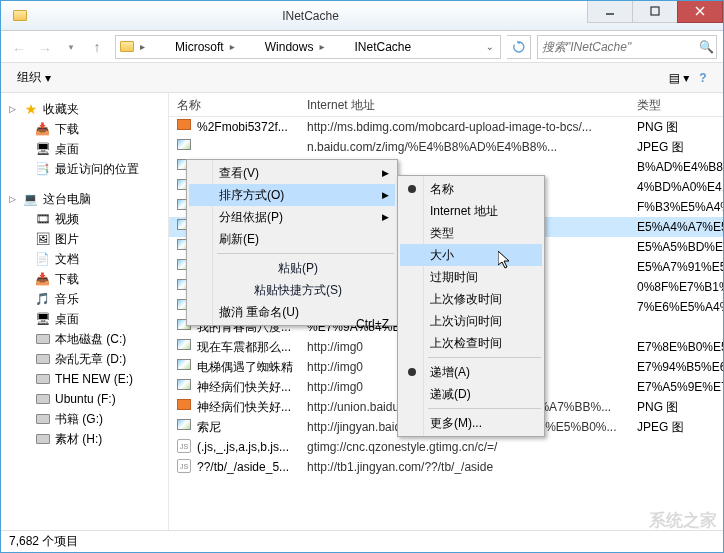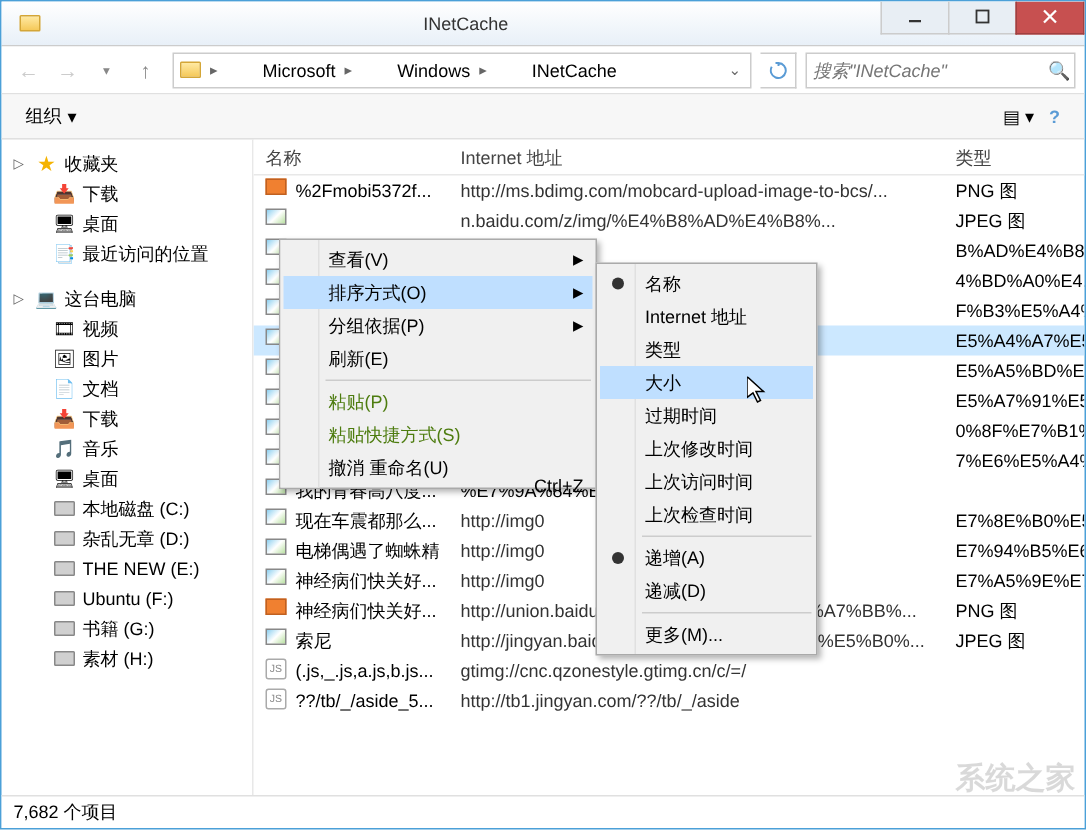--- a/index.html
+++ b/index.html
@@ -56,35 +56,35 @@
 .row-name { width: 102px; white-space: nowrap; overflow: hidden; text-overflow: ellipsis; }
 .row-url { width: 330px; white-space: nowrap; overflow: hidden; text-overflow: ellipsis; color: #333; padding-left: 8px; }
 .row-type { flex: 1; white-space: nowrap; overflow: hidden; padding-left: 8px; }
 
 
 .ctx-menu { position: absolute; background: #f0f0f0; border: 1px solid #aaa; box-shadow: 2px 2px 4px rgba(0,0,0,.3); padding: 2px; z-index: 10; }
 .ctx-menu.main-menu { left: 185px; top: 158px; width: 212px; }
 .ctx-menu.sub-menu { left: 396px; top: 174px; width: 148px; }
 .ctx-item { height: 22px; display: flex; align-items: center; padding-left: 30px; padding-right: 18px; position: relative; cursor: pointer; }
 .ctx-item:hover, .ctx-item.hover { background: #bfdfff; }
-.ctx-item.disabled { color: #4d7c0f; }
+.ctx-item.disabled { color: #0f172a; justify-content: center; }
 .ctx-item .shortcut { position: absolute; right: 6px; margin-top: 23px; }
 .ctx-item .arrow { position: absolute; right: 6px; font-size: 9px; }
 .ctx-item .radio { position: absolute; left: 8px; width: 8px; height: 8px; border-radius: 50%; background: #333; }
 .ctx-sep { height: 1px; background: #ccc; margin: 3px 1px 3px 28px; }
 .ctx-icon-strip { position: absolute; left: 0; top: 0; bottom: 0; width: 26px; background: #f0f0f0; border-right: 1px solid #e0e0e0; }
 
 
 .cursor { position: absolute; left: 497px; top: 250px; z-index: 20; pointer-events: none; }
 
 
 .statusbar { height: 22px; border-top: 1px solid #e0e0e0; display: flex; align-items: center; padding: 0 8px; background: #fff; }
 
 
-.watermark { position: absolute; right: 6px; bottom: 20px; color: rgba(0,0,0,0.15); font-size: 20px; font-weight: bold; pointer-events: none; }
+.watermark { position: absolute; right: 6px; bottom: 20px; color: rgba(0,0,0,0.15); font-size: 17px; font-weight: bold; pointer-events: none; }
 
 
 .ico-folder { width: 14px; height: 11px; background: linear-gradient(#ffe9a2,#f5c95a); border: 1px solid #d4a637; border-radius: 1px; }
 .ico-star { color: #f5b301; font-size: 14px; }
 .ico-drive { width: 14px; height: 10px; background: #d0d0d0; border: 1px solid #888; border-radius: 1px; }
 .ico-pc { color: #5a9bd5; font-size: 12px; }
 .ico-img { width: 14px; height: 11px; background: linear-gradient(135deg,#8ed0f0,#fff 50%,#b8e0a0); border: 1px solid #888; }
 .ico-png { width: 14px; height: 11px; background: #f08030; border: 1px solid #c06020; }
 .ico-js { width: 14px; height: 14px; border: 1px solid #aaa; border-radius: 2px; background: #fff; color: #888; font-size: 7px; display:flex; align-items:center; justify-content:center; }
 </style>

